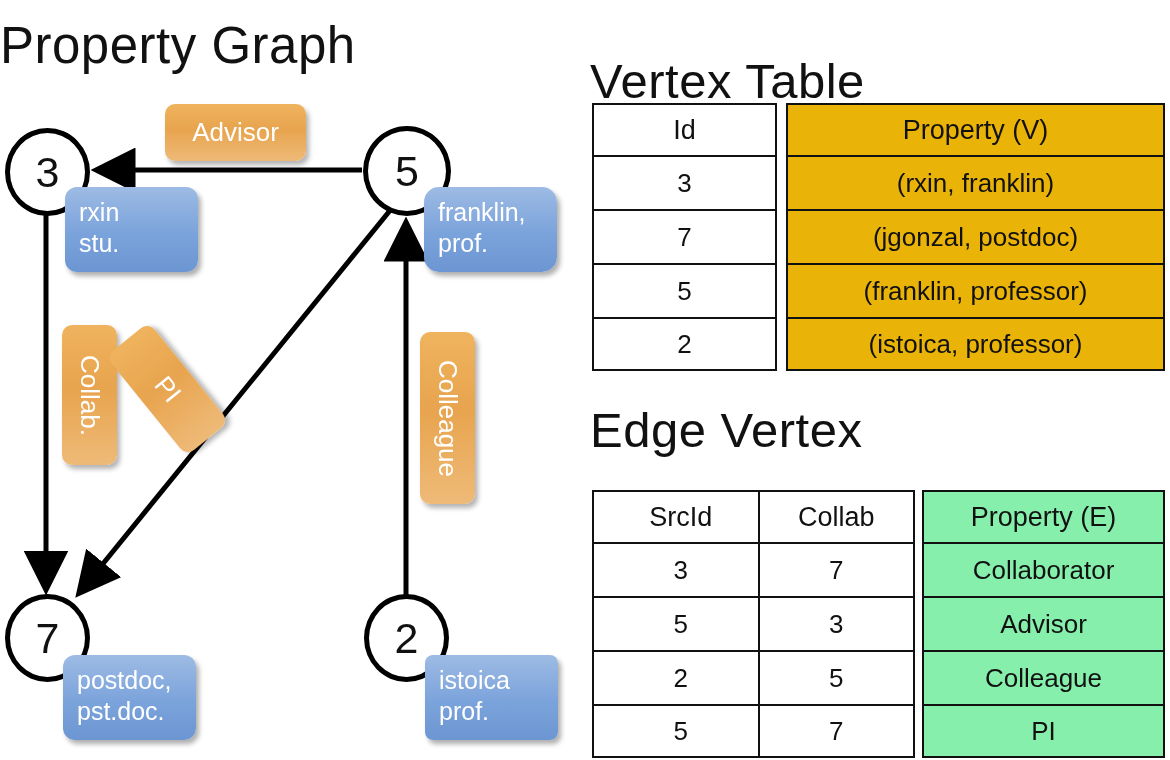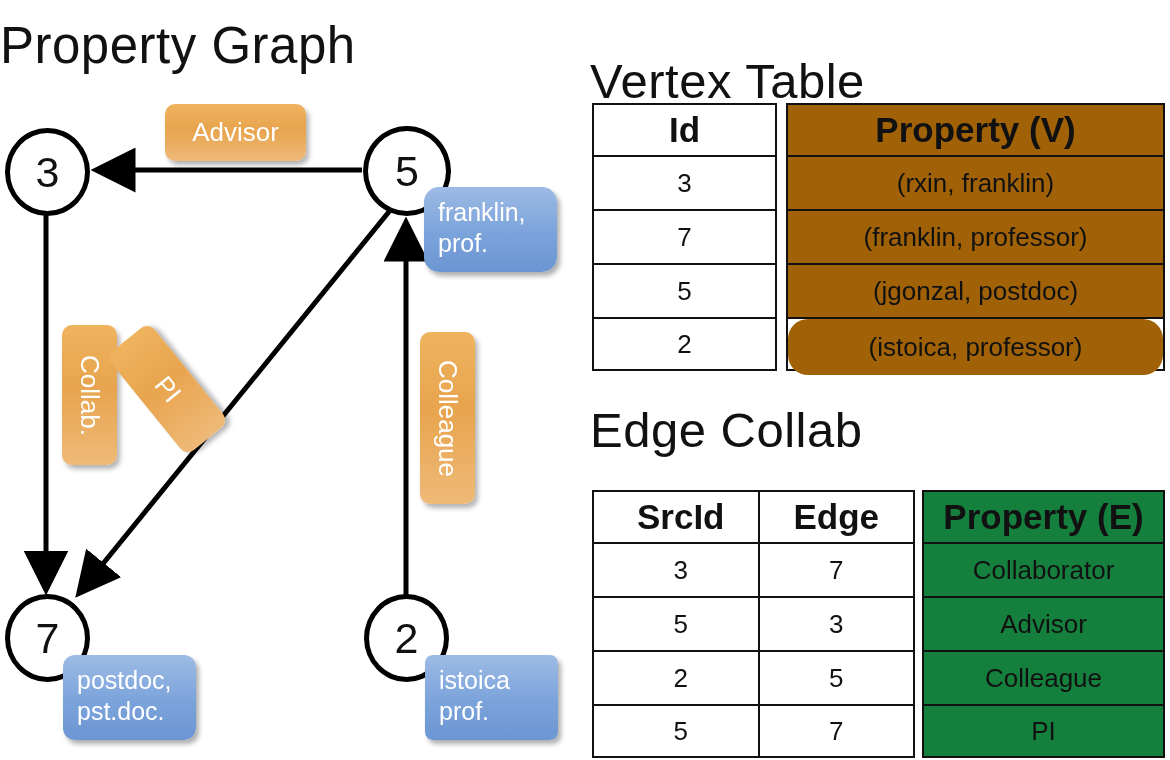--- a/index.html
+++ b/index.html
@@ -51,34 +51,34 @@
 
   
   .tblock{position:absolute;box-sizing:border-box;border:2px solid #111;}
   .trow{
     box-sizing:border-box;
     display:flex;align-items:center;justify-content:center;
     border-bottom:2px solid #111;
     font-size:26px;color:#111;
   }
   .trow:last-child{border-bottom:none;}
-  .thead{font-weight:bold;font-size:35px;}
-  .blue{background:#a16207;}
-  .orange{background:#15803d;}
+  .thead{font-weight:normal;font-size:27px;}
+  .blue{background:#eab308;}
+  .orange{background:#86efac;}
   .white{background:#fff;}
   .vsplit{border-right:2px solid #111;padding-left:10px;}
 </style>
 </head>
 <body>
 
 <div id="stage">
 
   <div class="title" id="title-property-graph">Property Graph</div>
   <div class="title" id="title-vertex-table">Vertex Table</div>
-  <div class="title" id="title-edge-table">Edge Collab</div>
+  <div class="title" id="title-edge-table">Edge Vertex</div>
 
   <div id="graph">
 
     <svg class="edges" viewBox="0 0 585 760">
       <defs>
         <marker id="arrow" viewBox="0 0 12 12" refX="10" refY="6" markerWidth="9" markerHeight="9" orient="auto-start-reverse">
           <path d="M 0 0 L 12 6 L 0 12 z" fill="#000"></path>
         </marker>
       </defs>
 
@@ -103,20 +103,24 @@
       <span style="transform:rotate(90deg);">PI</span>
     </div>
 
     <div class="ebox vert" style="left:420px;top:332px;width:55px;height:172px;">
       <span>Colleague</span>
     </div>
 
     <div class="node" style="left:5px;top:128px;width:85px;height:88px;">
       <span>3</span>
     </div>
+    <div class="pbox" style="left:65px;top:187px;width:133px;height:85px;">
+      <div>rxin</div>
+      <div>stu.</div>
+    </div>
 
     <div class="node" style="left:363px;top:126px;width:88px;height:90px;">
       <span>5</span>
     </div>
     <div class="pbox" style="left:424px;top:187px;width:133px;height:85px;border-radius:15px;">
       <div>franklin,</div>
       <div>prof.</div>
     </div>
 
     <div class="node" style="left:5px;top:594px;width:85px;height:88px;">
@@ -155,34 +159,34 @@
   </div>
 
   <div class="tblock" style="left:786px;top:103px;width:379px;height:268px;">
     <div class="trow thead blue" style="height:52px;">
       <span>Property (V)</span>
     </div>
     <div class="trow blue" style="height:54px;">
       <span>(rxin, franklin)</span>
     </div>
     <div class="trow blue" style="height:54px;">
+      <span>(jgonzal, postdoc)</span>
+    </div>
+    <div class="trow blue" style="height:54px;">
       <span>(franklin, professor)</span>
     </div>
-    <div class="trow blue" style="height:54px;">
-      <span>(jgonzal, postdoc)</span>
-    </div>
-    <div class="trow blue" style="height:56px;border-radius:20px;">
+    <div class="trow blue" style="height:50px;">
       <span>(istoica, professor)</span>
     </div>
   </div>
 
   <div class="tblock" style="left:592px;top:490px;width:323px;height:268px;">
     <div class="trow thead white" style="height:52px;">
       <span class="vsplit" style="width:50%;height:100%;display:flex;align-items:center;justify-content:center;">SrcId</span>
-      <span style="width:50%;height:100%;display:flex;align-items:center;justify-content:center;">Edge</span>
+      <span style="width:50%;height:100%;display:flex;align-items:center;justify-content:center;">Collab</span>
     </div>
     <div class="trow white" style="height:54px;">
       <span class="vsplit" style="width:50%;height:100%;display:flex;align-items:center;justify-content:center;">3</span>
       <span style="width:50%;height:100%;display:flex;align-items:center;justify-content:center;">7</span>
     </div>
     <div class="trow white" style="height:54px;">
       <span class="vsplit" style="width:50%;height:100%;display:flex;align-items:center;justify-content:center;">5</span>
       <span style="width:50%;height:100%;display:flex;align-items:center;justify-content:center;">3</span>
     </div>
     <div class="trow white" style="height:54px;">

